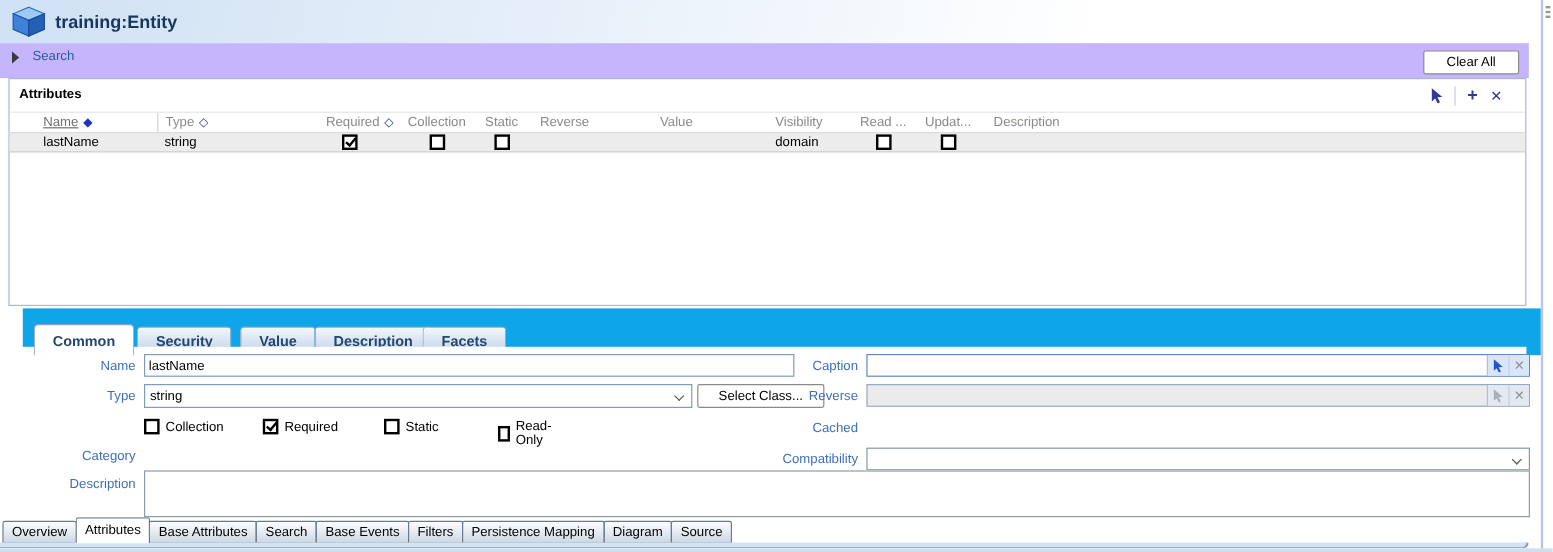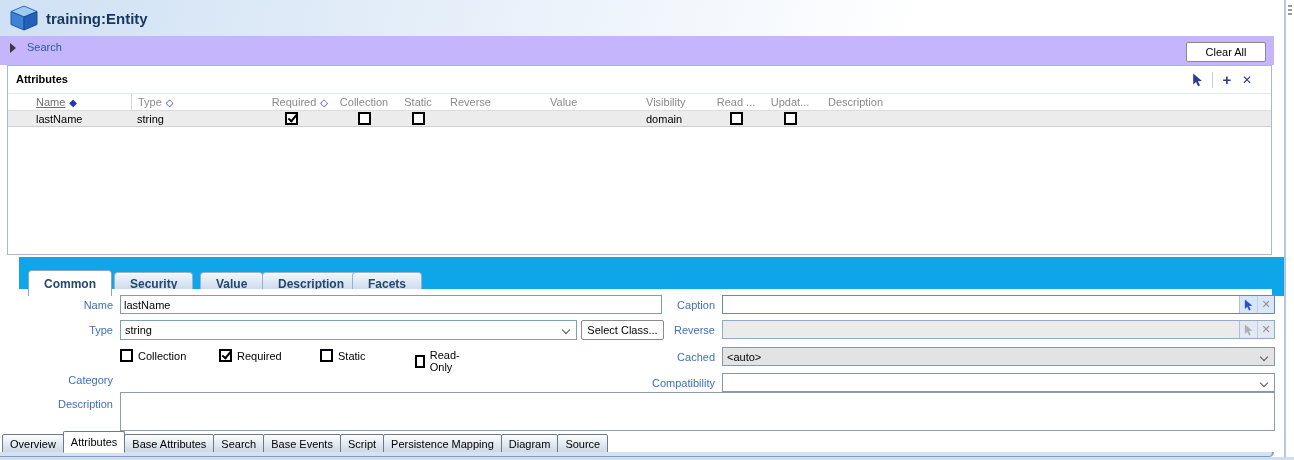--- a/index.html
+++ b/index.html
@@ -219,21 +219,21 @@
 <div class="form">
 
   <div class="flabel lab-l" style="top:10px">Name</div>
   <input class="tinput" style="left: 113px; top: 6px; width: 542px;" value="lastName">
 
   <div class="flabel lab-l" style="top:35px">Type</div>
   <div class="sel" style="left:113px; top:31px; width:457px; border-color:#7f9db9">
     <span>string</span>
     <span class="chev"></span>
   </div>
-  <div class="btn" style="left:574px; top:31px; width:83px">Select Class...</div>
+  <div class="btn" style="left:574px; top:31px; width:106px">Select Class...</div>
 
   <div class="flagrow">
     <span class="flag" style="left:113px">
       <span class="cb slim"></span>
       <span>Collection</span>
     </span>
     <span class="flag" style="left:212px">
       <span class="cb slim checked"></span>
       <span>Required</span>
     </span>
@@ -276,40 +276,36 @@
             <path d="M2.5,0.5 L12.5,9 L7.8,9.3 L10.3,14 L8.1,15.2 L5.7,10.4 L2.5,13.2 Z" fill="#a7b0ba"></path>
           </svg>
       </span>
       <span class="icell">
           <span class="xglyph">✕</span>
         </span>
     </span>
   </div>
 
   <div class="flabel lab-r" style="top:62px">Cached</div>
-  <div class="sel" style="left:715px; top:58px; width:553px; height:19px; background:#e3e3e3">
-    <span>&lt;auto&gt;</span>
-    <span class="chev"></span>
-  </div>
 
   <div class="flabel lab-r" style="top:88px">Compatibility</div>
   <div class="sel" style="left:715px; top:84px; width:553px; height:19px">
     <span></span>
     <span class="chev"></span>
   </div>
 </div>
 
 <div class="btabs">
   <div class="btab-row">
     <div class="btab">Overview</div>
     <div class="btab active">Attributes</div>
     <div class="btab">Base Attributes</div>
     <div class="btab">Search</div>
     <div class="btab">Base Events</div>
-    <div class="btab">Script</div>
+    <div class="btab">Filters</div>
     <div class="btab">Persistence Mapping</div>
     <div class="btab">Diagram</div>
     <div class="btab">Source</div>
   </div>
 </div>
 <div class="bstrip"></div>
 <div class="bband"></div>
 
 <div class="vline"></div>
 <div class="grip">

